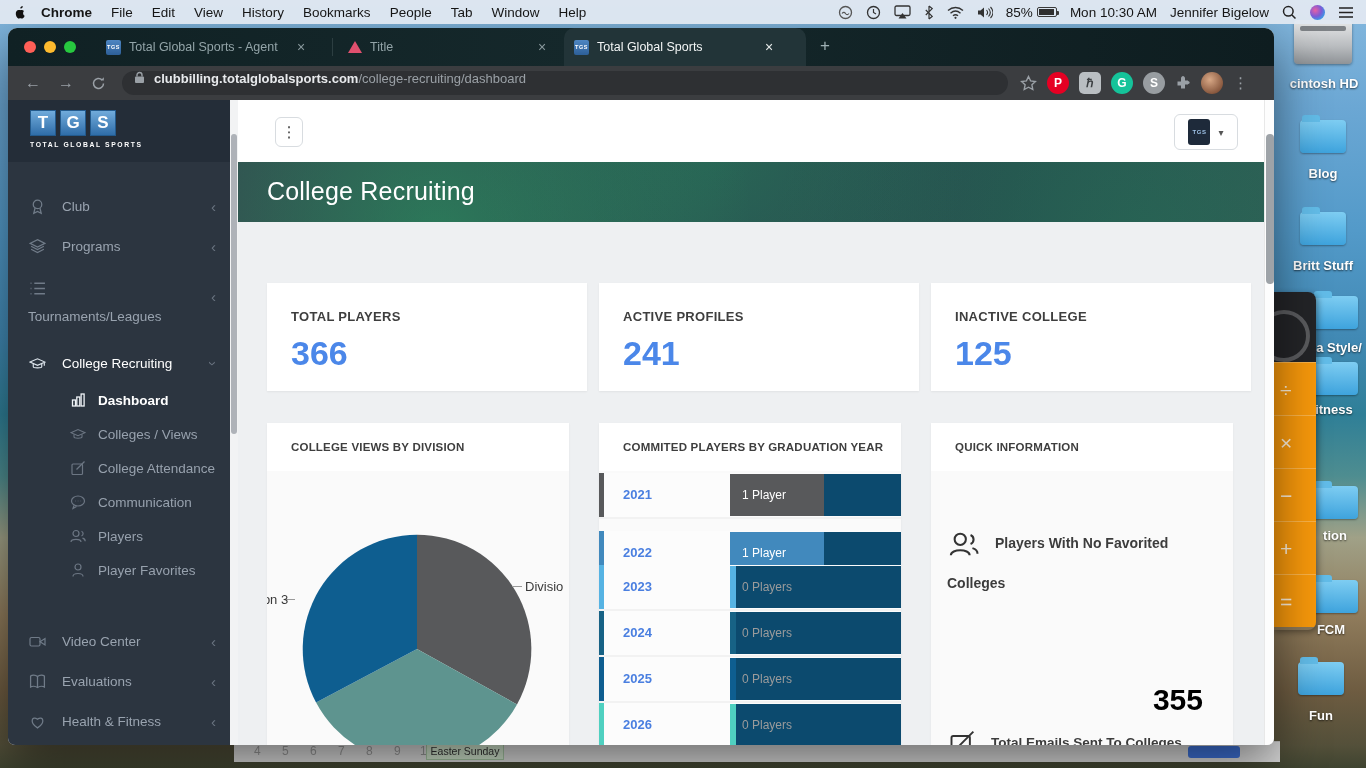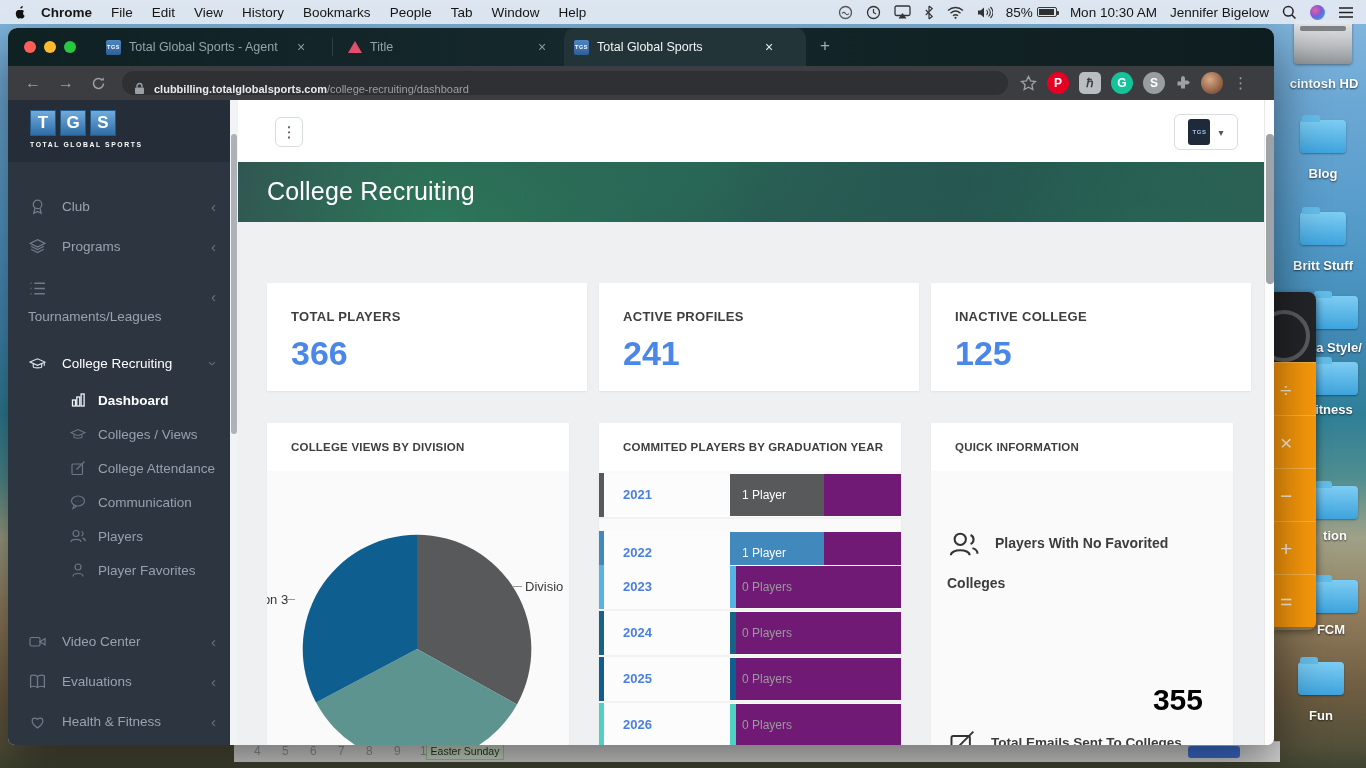--- a/index.html
+++ b/index.html
@@ -47,21 +47,21 @@
   .tab .ttl { width:158px; white-space:nowrap; overflow:hidden; }
   .tab .x { margin-left:10px; font-size:14px; color:#8a9a9e; }
   .tab.active { background:#223438; border-radius:10px 10px 0 0; color:#f2f5f5; }
   .tab.active .x { color:#e8eceb; }
   .tgsfav { background:linear-gradient(180deg,#4e86c2,#2d5f98); border-radius:2px; color:#fff; font-size:5.5px; font-weight:bold; text-align:center; line-height:15px; letter-spacing:.5px; }
   .tri { width:0; height:0; border-left:7px solid transparent; border-right:7px solid transparent; border-bottom:12px solid #e0506e; margin-right:8px; }
   .tabsep { position:absolute; top:10px; width:1px; height:18px; background:#2c3e41; }
   .newtab { position:absolute; top:8px; font-size:17px; color:#9fb0b4; }
   #toolbar { position:absolute; left:0; top:38px; right:0; height:34px; background:#3b3d40; display:flex; align-items:center; }
   .navbtn { color:#9aa0a6; font-size:16px; margin-left:17px; }
-  #omnibox { margin-left:16px; width:886px; height:24px; background:#2e3033; border-radius:12px; display:flex; align-items:flex-end; padding:0 12px; font-size:11px; }
+  #omnibox { margin-left:16px; width:886px; height:24px; background:#2e3033; border-radius:12px; display:flex; align-items:flex-start; padding:0 12px; font-size:13px; }
   #omnibox .host { color:#e8eaed; font-weight:bold; }
   #omnibox .path { color:#9aa0a6; }
   .ticon { width:22px; height:22px; border-radius:50%; color:#fff; font-size:12px; font-weight:bold; text-align:center; line-height:22px; }
   #toolbar .ticons { display:flex; align-items:center; gap:10px; margin-left:12px; }
   .avatar { width:22px; height:22px; border-radius:50%; background:radial-gradient(circle at 40% 35%, #d8a886, #8a5a40 70%, #5a3626); }
   .kebab { color:#9aa0a6; font-size:15px; }
 
   
   #sidebar { position:absolute; left:0; top:72px; width:222px; bottom:0; background:#2c3540; color:#99a3af; }
   #logoblock { height:62px; background:#242d38; padding:10px 0 0 22px; }
@@ -101,21 +101,21 @@
   .bigcard { width:302px; top:323px; height:424px; }
   .bigcard .hdr { height:48px; background:#fff; font-size:11.5px; font-weight:bold; color:#3e3e3e; letter-spacing:.2px; padding:18px 0 0 24px; white-space:nowrap; }
   .bigcard .body { position:absolute; left:0; top:48px; right:0; bottom:0; background:#fafafa; overflow:hidden; }
   
   .pielabel { position:absolute; font-size:13px; color:#3a3a3a; white-space:nowrap; }
   .tick { position:absolute; background:#9a9a9a; }
   
   .grow { position:absolute; left:0; width:302px; height:46px; background:#fcfcfc; border-bottom:2px solid #f2f2f2; }
   .grow .stripe { position:absolute; left:0; top:0; width:5px; height:100%; }
   .grow .yr { position:absolute; left:24px; top:0; line-height:44px; font-size:13px; font-weight:bold; color:#4a7fe0; }
-  .grow .track { position:absolute; left:131px; top:1px; width:188px; height:42px; background:#701a75; }
+  .grow .track { position:absolute; left:131px; top:1px; width:188px; height:42px; background:#0c4a6e; }
   .grow .fill { position:absolute; left:0; top:0; height:100%; }
   .grow .plab { position:absolute; left:12px; top:0; line-height:42px; font-size:12px; }
   
   .qitem { position:absolute; left:16px; width:258px; color:#3c3c3c; font-size:14px; font-weight:bold; line-height:40px; }
   .qitem .ic { display:inline-block; vertical-align:middle; margin-right:14px; color:#333; }
   .qval { position:absolute; right:30px; font-size:30px; font-weight:bold; color:#000000; }
   .pgscroll { position:absolute; left:1256px; top:72px; width:10px; bottom:0; background:#fdfdfd; border-left:1px solid #e8e8e8; }
   .pgscroll i { position:absolute; left:1px; top:34px; width:8px; height:150px; border-radius:4px; background:#9ea3a8; }
 </style>
 </head>

